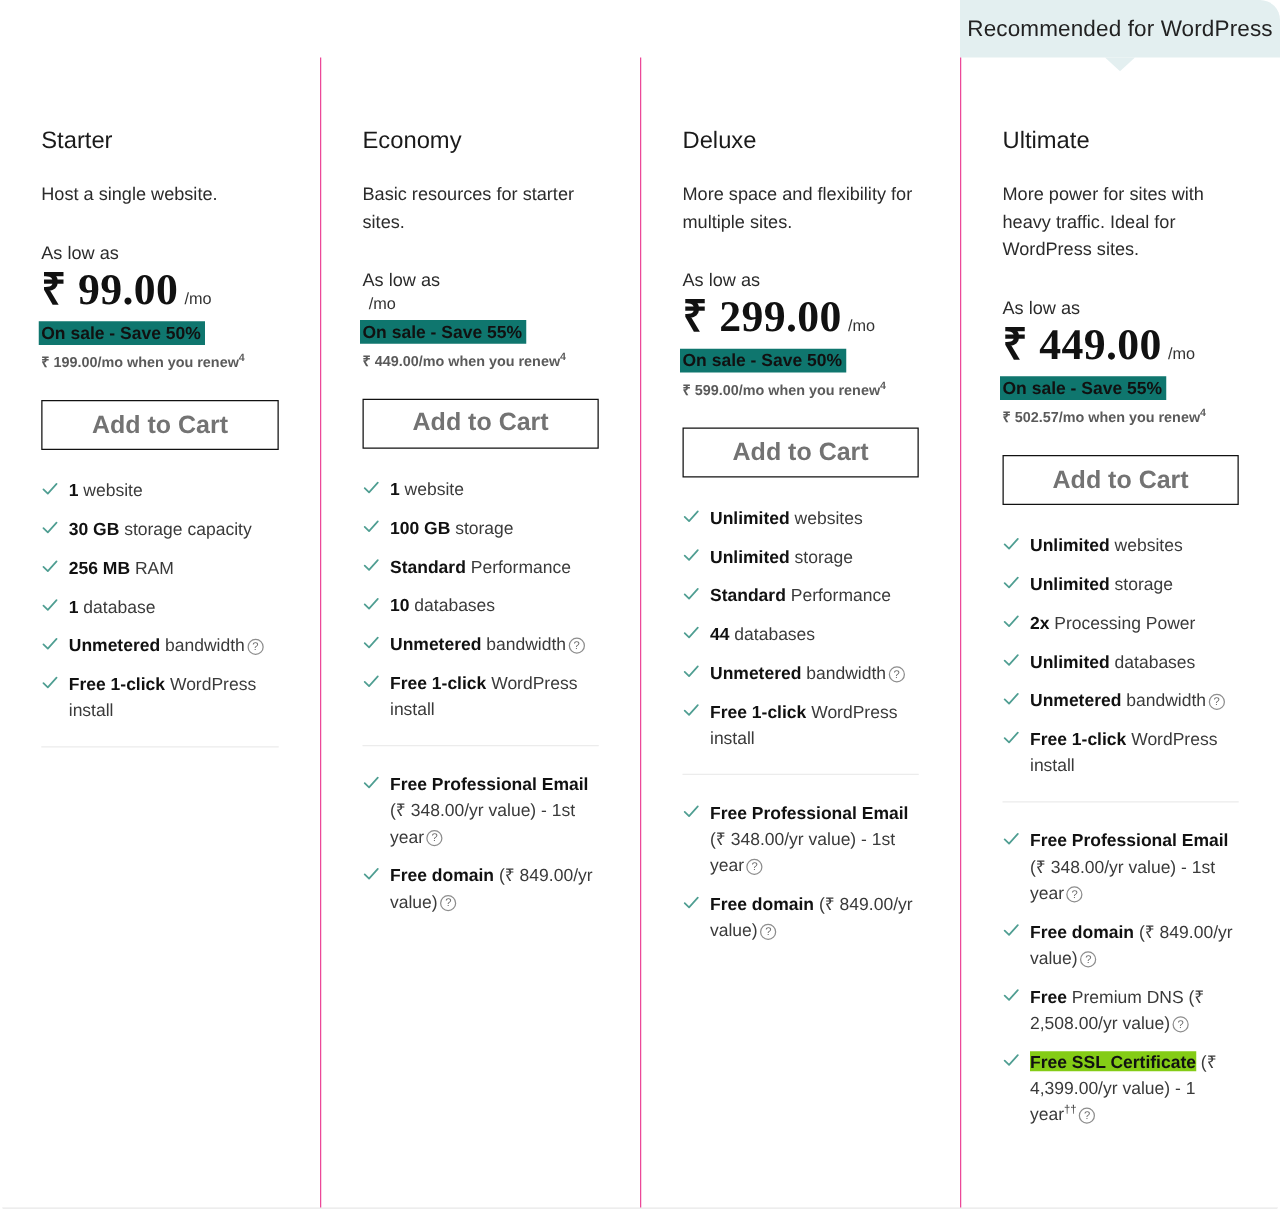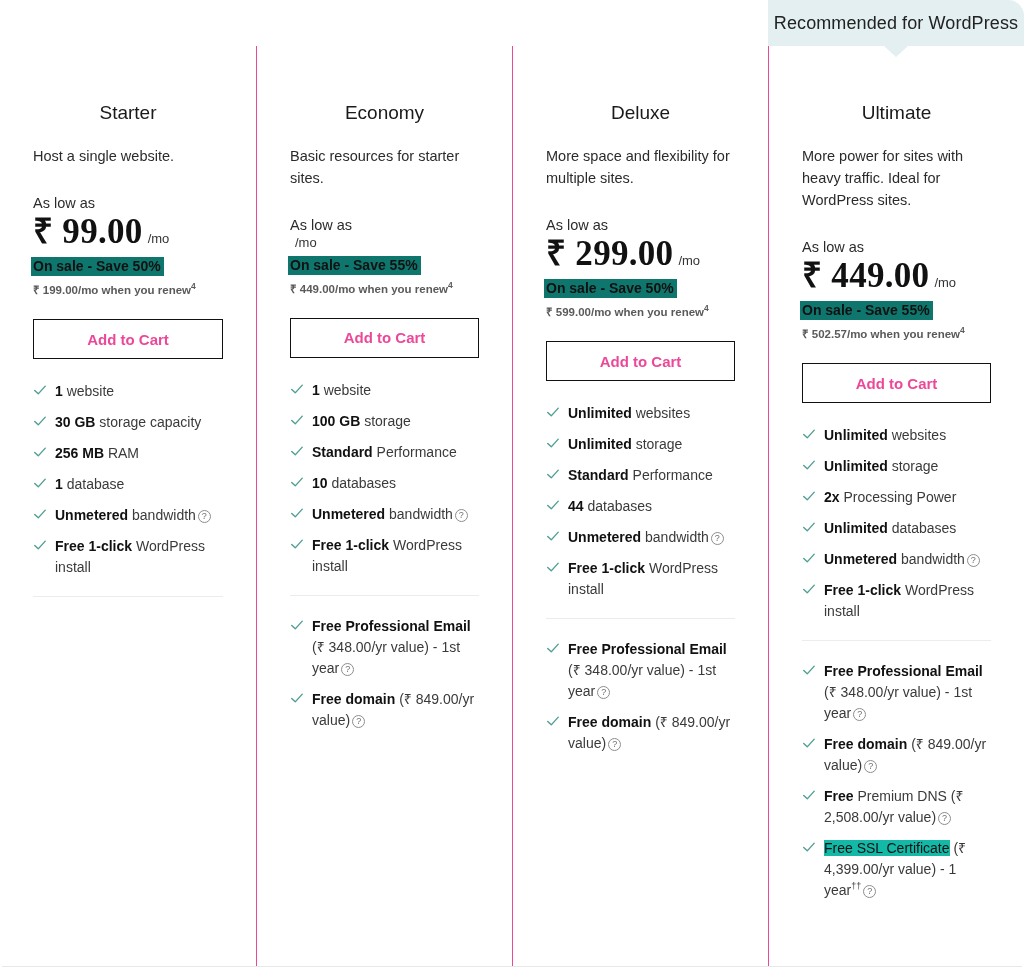--- a/index.html
+++ b/index.html
@@ -42,21 +42,21 @@
   .col {
     width: 256px; flex: 0 0 256px; height: 100%;
     padding: 56px 33px 0 33px;
     border-left: 1px solid #ec4899;
     position: relative;
   }
   .col:first-child { border-left: none; }
 
   .plan-name {
     font-size: 19px; color: #1a1a1a; font-weight: 400;
-    margin: 0 0 20px 0; line-height: 1.2; text-align: center;
+    margin: 0 0 20px 0; line-height: 1.2;
   }
   .plan-desc {
     font-size: 14.5px; color: #2b2b2b; line-height: 1.52;
     margin: 0 0 28px 0; min-height: 22px;
   }
   .aslowas {
     font-size: 14.5px; color: #2b2b2b; margin: 0 0 2px 0;
   }
   .price-line {
     display: flex; align-items: baseline; margin: 0 0 6px 0;
@@ -77,36 +77,36 @@
   }
   .renew {
     font-size: 11.5px; color: #5a5a5a; margin: 0 0 21px 0; line-height: 1.3; font-weight: bold;
   }
   .renew sup { font-size: 8.5px; }
 
   .cart-btn {
     display: block; width: 100%; height: 40px;
     background: #ffffff; border: 1px solid #111111;
     font-family: "Liberation Sans", sans-serif;
-    font-size: 15px; font-weight: 700; color: #ec4899;
+    font-size: 20px; font-weight: 700; color: #737373;
     cursor: pointer; margin: 0 0 22px 0;
   }
 
   .features { list-style: none; margin: 0; padding: 0; }
   .features li {
     position: relative; padding-left: 22px; margin-bottom: 10px;
     font-size: 14px; line-height: 1.5; color: #3a3a3a;
   }
   .features li .tick {
     position: absolute; left: 0; top: 2px; width: 14px; height: 14px;
     color: #4f9e92;
   }
   .features li .tick svg { display: block; }
   .features li b { color: #111; font-weight: 700; }
-  .features li .hl { background: #14b8a6; font-weight: 400; color: #111; }
+  .features li .hl { background: #84cc16; font-weight: 700; color: #111; }
   .features li sup { font-size: 9px; }
 
   .q {
     display: inline-block; width: 13px; height: 13px; border-radius: 50%;
     border: 1px solid #8d8d8d; color: #6f6f6f;
     font-size: 9px; line-height: 11px; text-align: center;
     vertical-align: 1px; margin-left: 2px; cursor: pointer;
     font-family: "Liberation Sans", sans-serif;
   }
 

